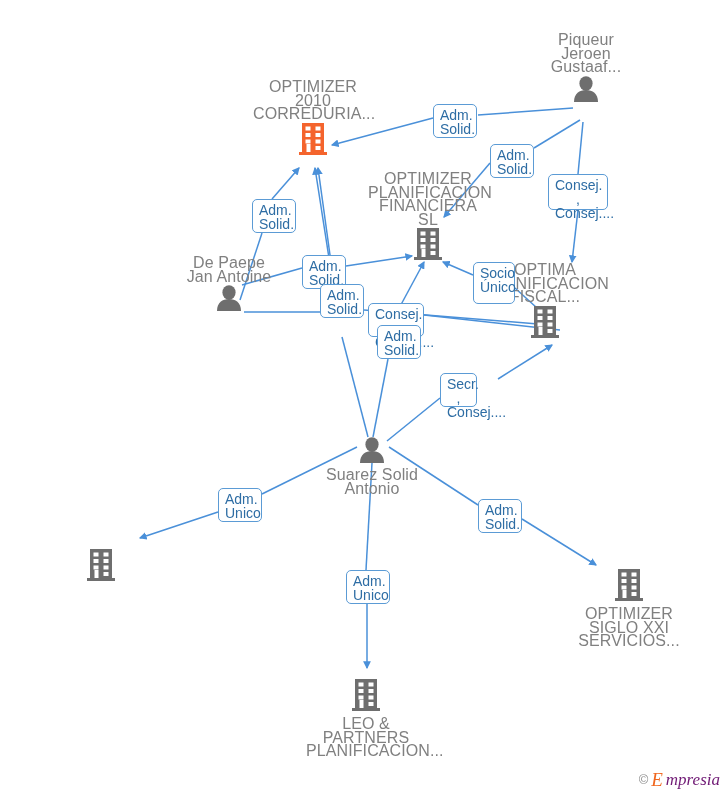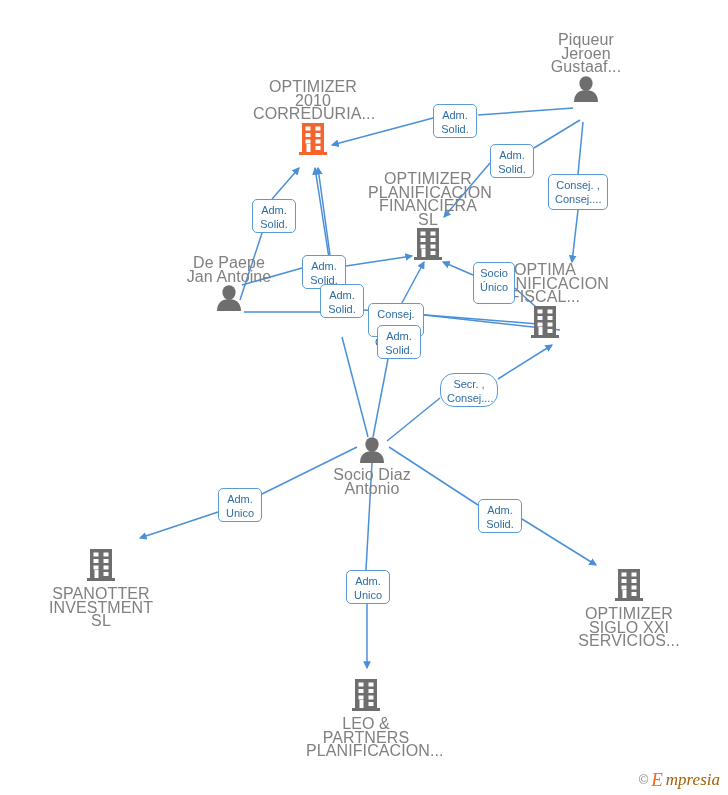--- a/index.html
+++ b/index.html
@@ -42,21 +42,21 @@
   .node.company .label { margin-top: 2px; text-align: center; }
   .node.person  .label { margin-top: 1px; }
   .node.label-above .label { margin-bottom: 2px; }
 
   .edge-label {
     position: absolute;
     background: #ffffff;
     border: 1.6px solid #5b9bd5;
     border-radius: 5px;
     color: #2e6da4;
-    font-size: 11px;
+    font-size: 14px;
     line-height: 14px;
     text-align: center;
     padding: 3px 6px 4px 6px;
     white-space: pre-line;
     box-sizing: border-box;
   }
   .watermark {
     position: absolute;
     right: 8px;
     bottom: 6px;
@@ -68,21 +68,21 @@
   }
   .watermark .wm-c { font-size: 13px; color: #8c8c8c; }
   .watermark .wm-e {
     color: #f0671f;
     font-family: "Liberation Serif", serif;
     font-style: italic;
     font-size: 19px;
     line-height: 19px;
   }
   .watermark .wm-rest {
-    color: #a16207;
+    color: #701a75;
     font-family: "Liberation Serif", serif;
     font-style: italic;
     font-size: 17px;
     line-height: 17px;
   }
 </style>
 </head>
 <body>
 
 <svg id="graph" viewBox="0 0 728 795" xmlns="http://www.w3.org/2000/svg">
@@ -227,43 +227,41 @@
   </span>
 </div>
 
 <div class="node person" style="left:372px; top:437px;">
   <span class="icon">
     <svg width="28" height="26" viewBox="0 0 28 26" xmlns="http://www.w3.org/2000/svg">
       <ellipse cx="14" cy="7.5" rx="6.6" ry="7.3" fill="#6e6e6e"></ellipse>
       <path d="M 2 26 C 2 17.5 7.5 14 14 14 C 20.5 14 26 17.5 26 26 Z" fill="#6e6e6e"></path>
     </svg>
   </span>
-  <span class="label">Socio Diaz
+  <span class="label">Suarez Solid
 Antonio</span>
 </div>
 
 <div class="node company" style="left:101px; top:549px;">
   <span class="icon">
     <svg width="28" height="32" viewBox="0 0 28 32" xmlns="http://www.w3.org/2000/svg">
       <rect x="3" y="0" width="22" height="29" fill="#6e6e6e"></rect>
       <rect x="0" y="29" width="28" height="3" fill="#6e6e6e"></rect>
       <g fill="#ffffff">
         <rect x="6.5" y="3.5" width="5" height="4"></rect>
           <rect x="16.5" y="3.5" width="5" height="4"></rect>
         <rect x="6.5" y="10" width="5" height="4"></rect>
           <rect x="16.5" y="10" width="5" height="4"></rect>
         <rect x="6.5" y="16.5" width="5" height="4"></rect>
           <rect x="16.5" y="16.5" width="5" height="4"></rect>
         <rect x="16.5" y="23" width="5" height="4"></rect>
         <rect x="7.5" y="21" width="4" height="8"></rect>
       </g>
     </svg>
   </span>
-  <span class="label">SPANOTTER
-INVESTMENT SL</span>
 </div>
 
 <div class="node company" style="left:629px; top:569px;">
   <span class="icon">
     <svg width="28" height="32" viewBox="0 0 28 32" xmlns="http://www.w3.org/2000/svg">
       <rect x="3" y="0" width="22" height="29" fill="#6e6e6e"></rect>
       <rect x="0" y="29" width="28" height="3" fill="#6e6e6e"></rect>
       <g fill="#ffffff">
         <rect x="6.5" y="3.5" width="5" height="4"></rect>
           <rect x="16.5" y="3.5" width="5" height="4"></rect>
@@ -314,21 +312,21 @@
 <div class="edge-label" style="left:302px; top:255px; width:44px; height:34px;">Adm.
 Solid.</div>
 <div class="edge-label" style="left:473px; top:262px; width:42px; height:42px;">Socio
 Único</div>
 <div class="edge-label" style="left:320px; top:284px; width:44px; height:34px;">Adm.
 Solid.</div>
 <div class="edge-label" style="left:368px; top:303px; width:56px; height:34px;">Consej. ,
 Consej....</div>
 <div class="edge-label" style="left:377px; top:325px; width:44px; height:34px;">Adm.
 Solid.</div>
-<div class="edge-label" style="left:440px; top:373px; width:58px; height:34px;border-radius:14px;">Secr. ,
+<div class="edge-label" style="left:440px; top:373px; width:37px; height:34px;">Secr. ,
 Consej....</div>
 <div class="edge-label" style="left:218px; top:488px; width:44px; height:34px;">Adm.
 Unico</div>
 <div class="edge-label" style="left:478px; top:499px; width:44px; height:34px;">Adm.
 Solid.</div>
 <div class="edge-label" style="left:346px; top:570px; width:44px; height:34px;">Adm.
 Unico</div>
 
 <div class="watermark">
   <span class="wm-c">©</span>

